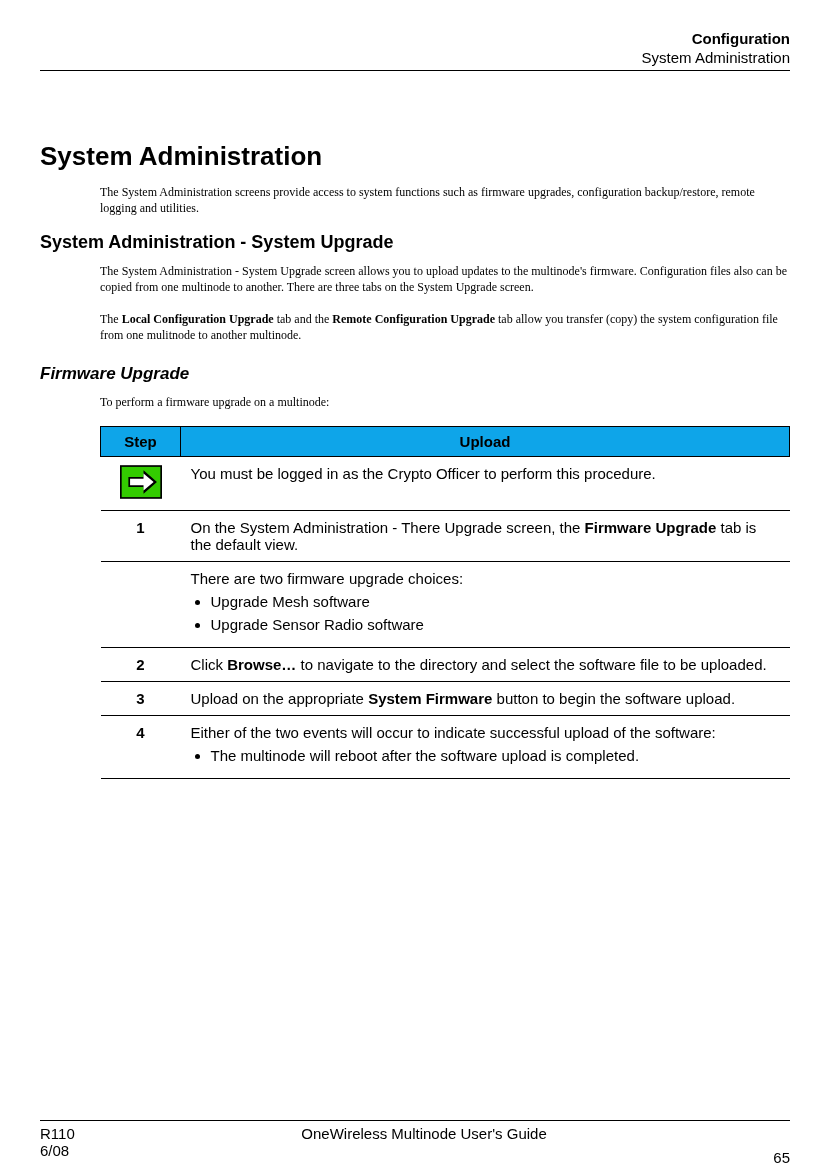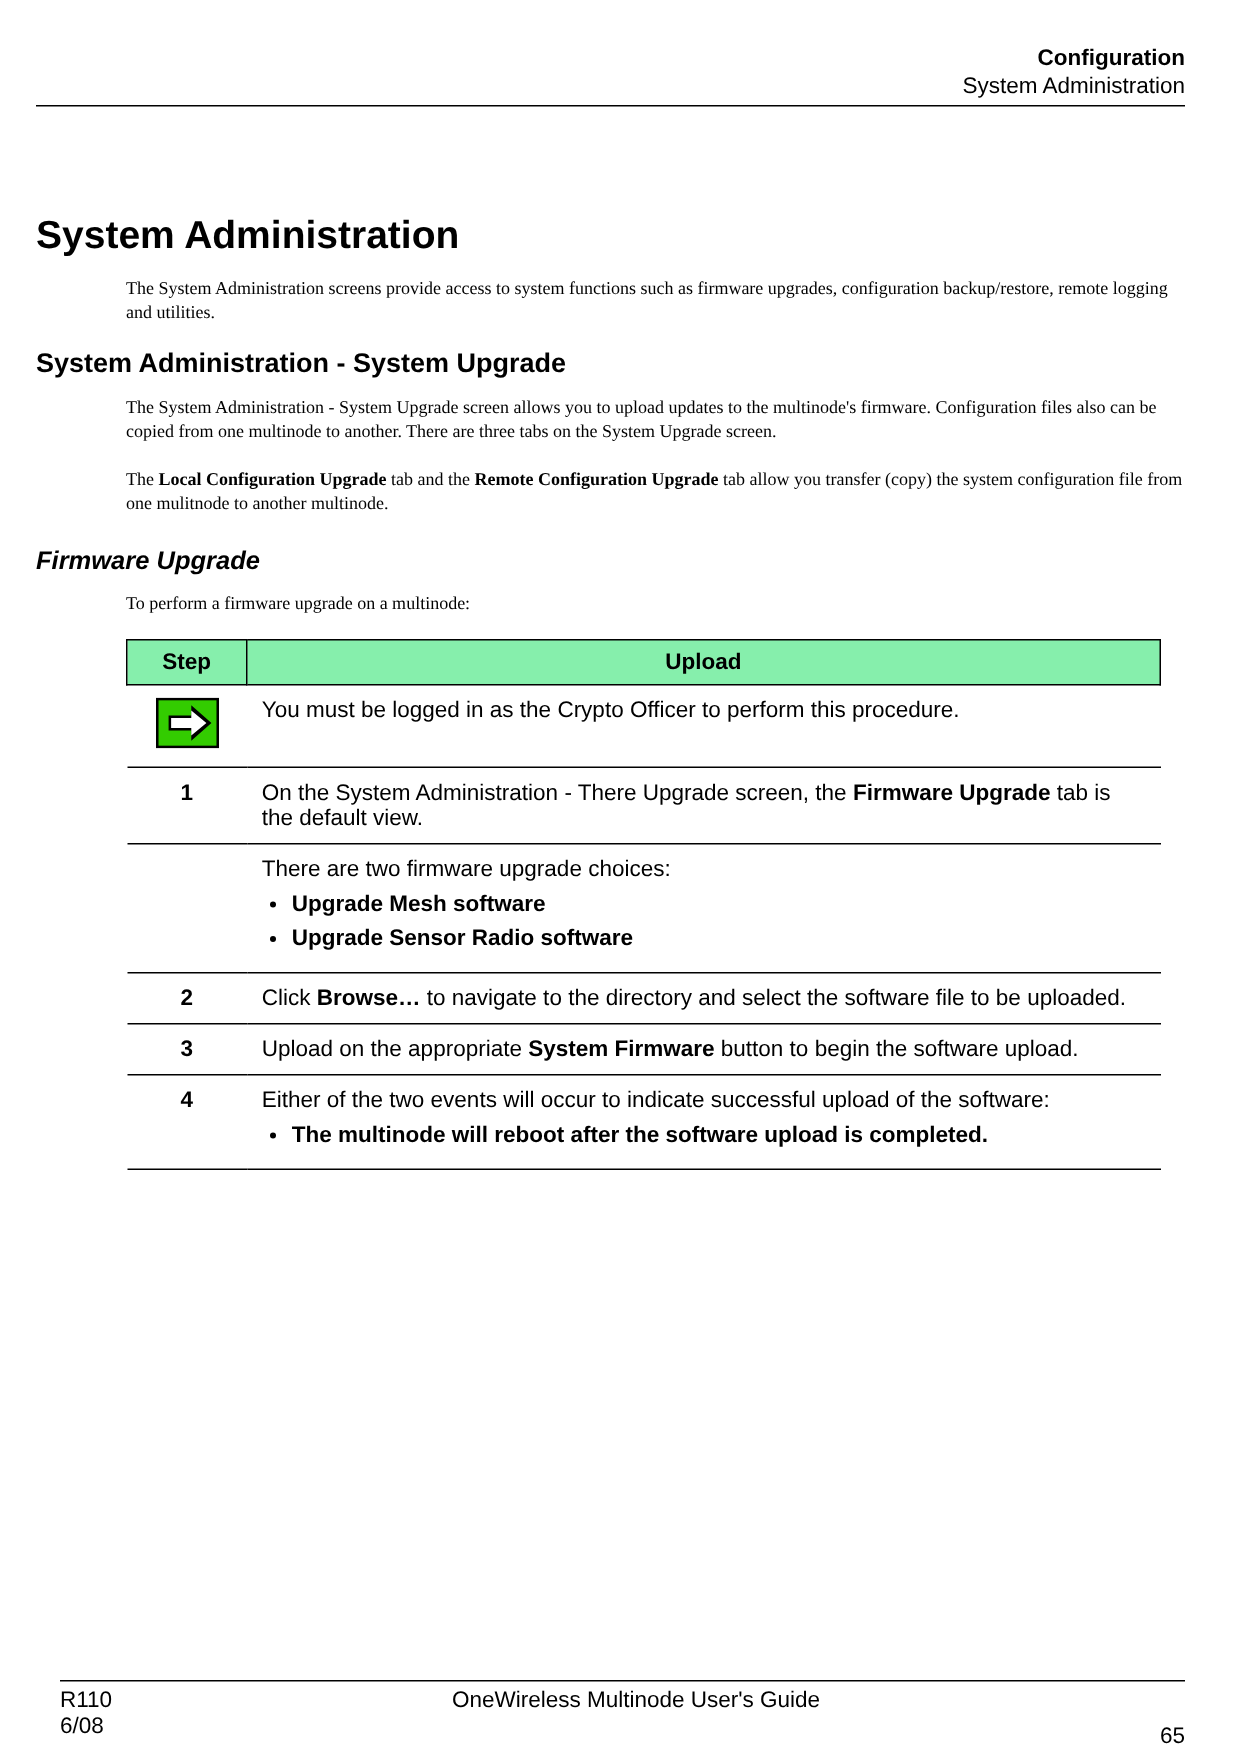--- a/index.html
+++ b/index.html
@@ -6,21 +6,21 @@
     margin: 0;
     padding: 0;
     background: #fff;
     font-family: "Times New Roman", Times, serif;
     color: #000;
   }
   .page {
     width: 830px;
     height: 1174px;
     margin: 0 auto;
-    padding: 30px 40px 20px 24px;
+    padding: 30px 40px 20px 40px;
     box-sizing: border-box;
     position: relative;
   }
   .header {
     text-align: right;
     border-bottom: 1px solid #000;
     padding-bottom: 2px;
     margin-bottom: 70px;
     font-family: Arial, Helvetica, sans-serif;
     font-size: 15px;
@@ -53,41 +53,41 @@
     margin: 20px 0 10px 0;
   }
   table.proc {
     width: 690px;
     margin-left: 60px;
     border-collapse: collapse;
     font-family: Arial, Helvetica, sans-serif;
     font-size: 15px;
   }
   table.proc th {
-    background: #86efac;
+    background: #0ea5e9;
     border: 1px solid #000;
     padding: 6px 8px;
     font-weight: bold;
     text-align: center;
   }
   table.proc td {
     border-top: 1px solid #000;
     border-bottom: 1px solid #000;
     padding: 8px 10px;
     vertical-align: top;
   }
   table.proc td.noborder-top { border-top: none; }
   table.proc td.step {
     text-align: center;
     font-weight: bold;
     width: 60px;
   }
   table.proc th.step-h { width: 60px; }
   .icon-cell { text-align: center; }
-  .bullets { margin: 6px 0 0 0; padding-left: 20px; font-weight: bold; }
+  .bullets { margin: 6px 0 0 0; padding-left: 20px; }
   .bullets li { margin: 6px 0; }
   .footer {
     position: absolute;
     bottom: 8px;
     left: 40px;
     right: 40px;
     font-family: Arial, Helvetica, sans-serif;
     font-size: 15px;
     border-top: 1px solid #000;
     padding-top: 4px;

